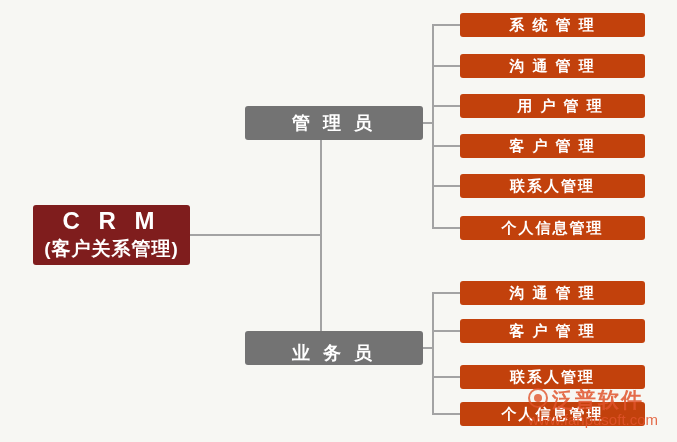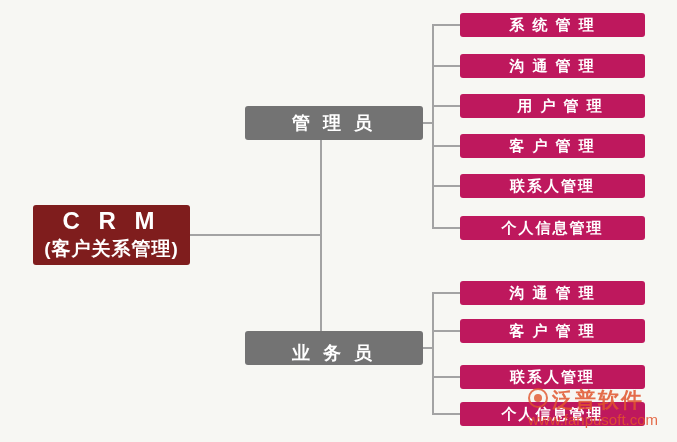--- a/index.html
+++ b/index.html
@@ -27,21 +27,21 @@
   .root .subtitle{font-size:19px;letter-spacing:1px;margin-top:2px;}
   .branch{
     width:178px;height:34px;
     background:#737373;
     font-size:18px;letter-spacing:4px;
   }
   .branch-admin{left:245px;top:106px;}
   .branch-sales{left:245px;top:331px;justify-content:flex-end;}
   .leaf{
     left:460px;width:185px;height:24px;
-    background:#be185d;
+    background:#c2410c;
     font-size:15px;letter-spacing:2px;
   }
   .line{position:absolute;background:#a3a3a3;}
   .hline{height:2px;}
   .vline{width:2px;}
   .watermark{
     position:absolute;left:528px;top:388px;
     color:rgba(224,84,44,0.85);
     z-index:5;line-height:1.1;
   }

